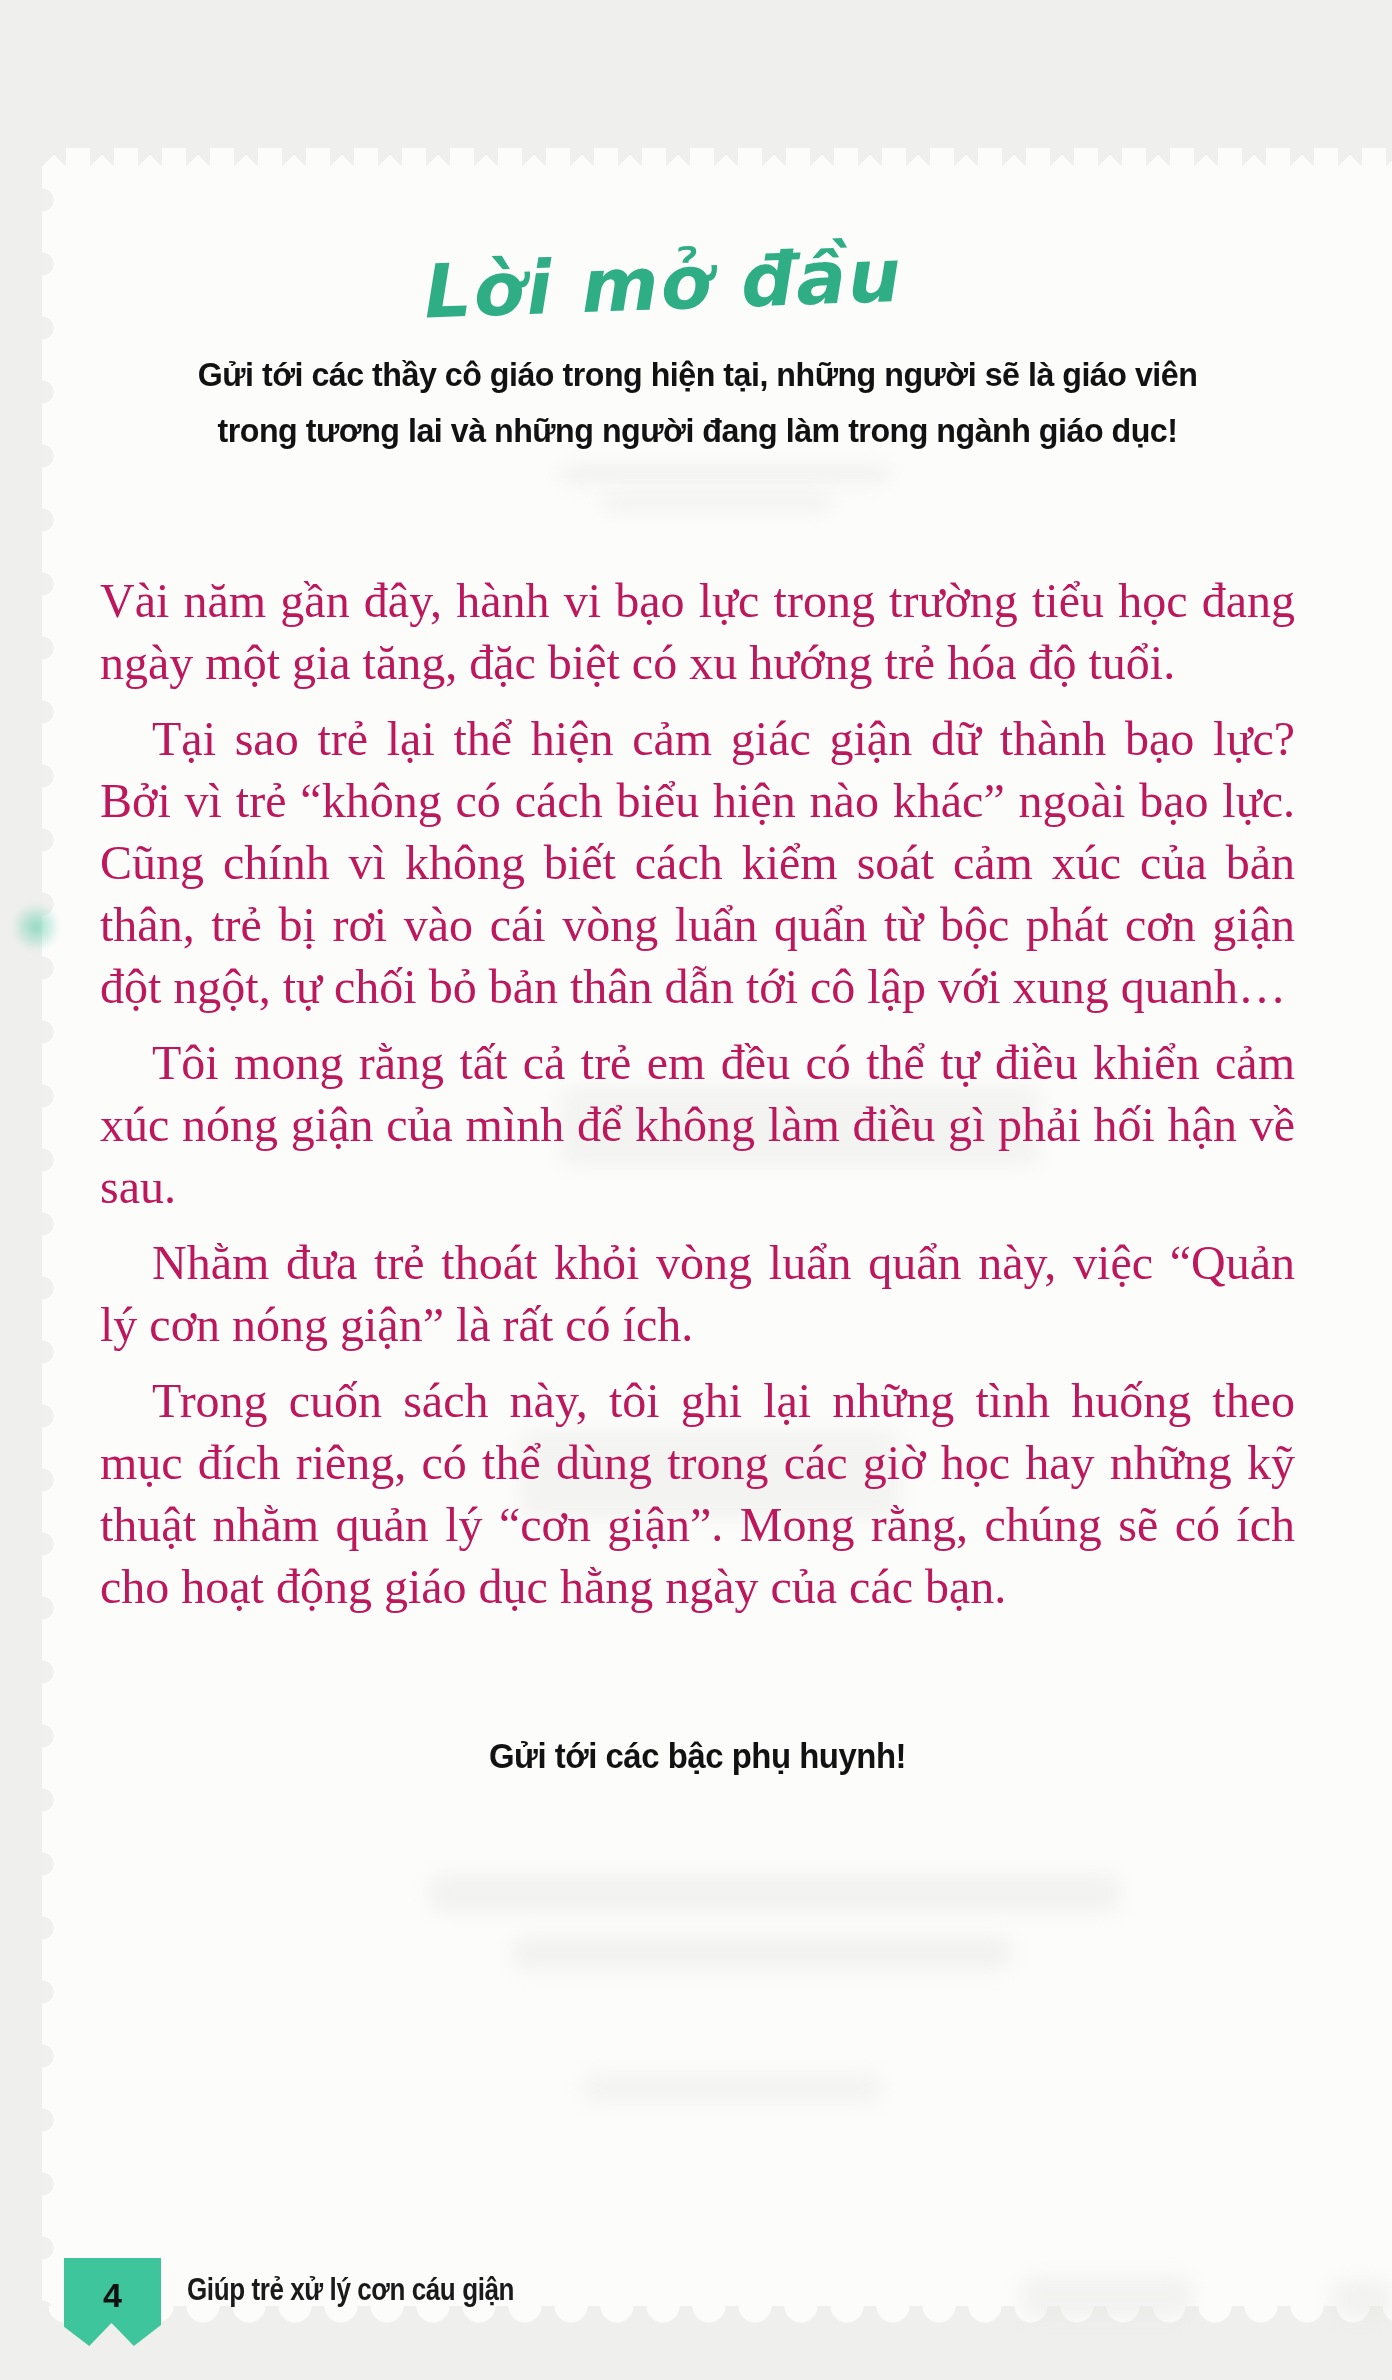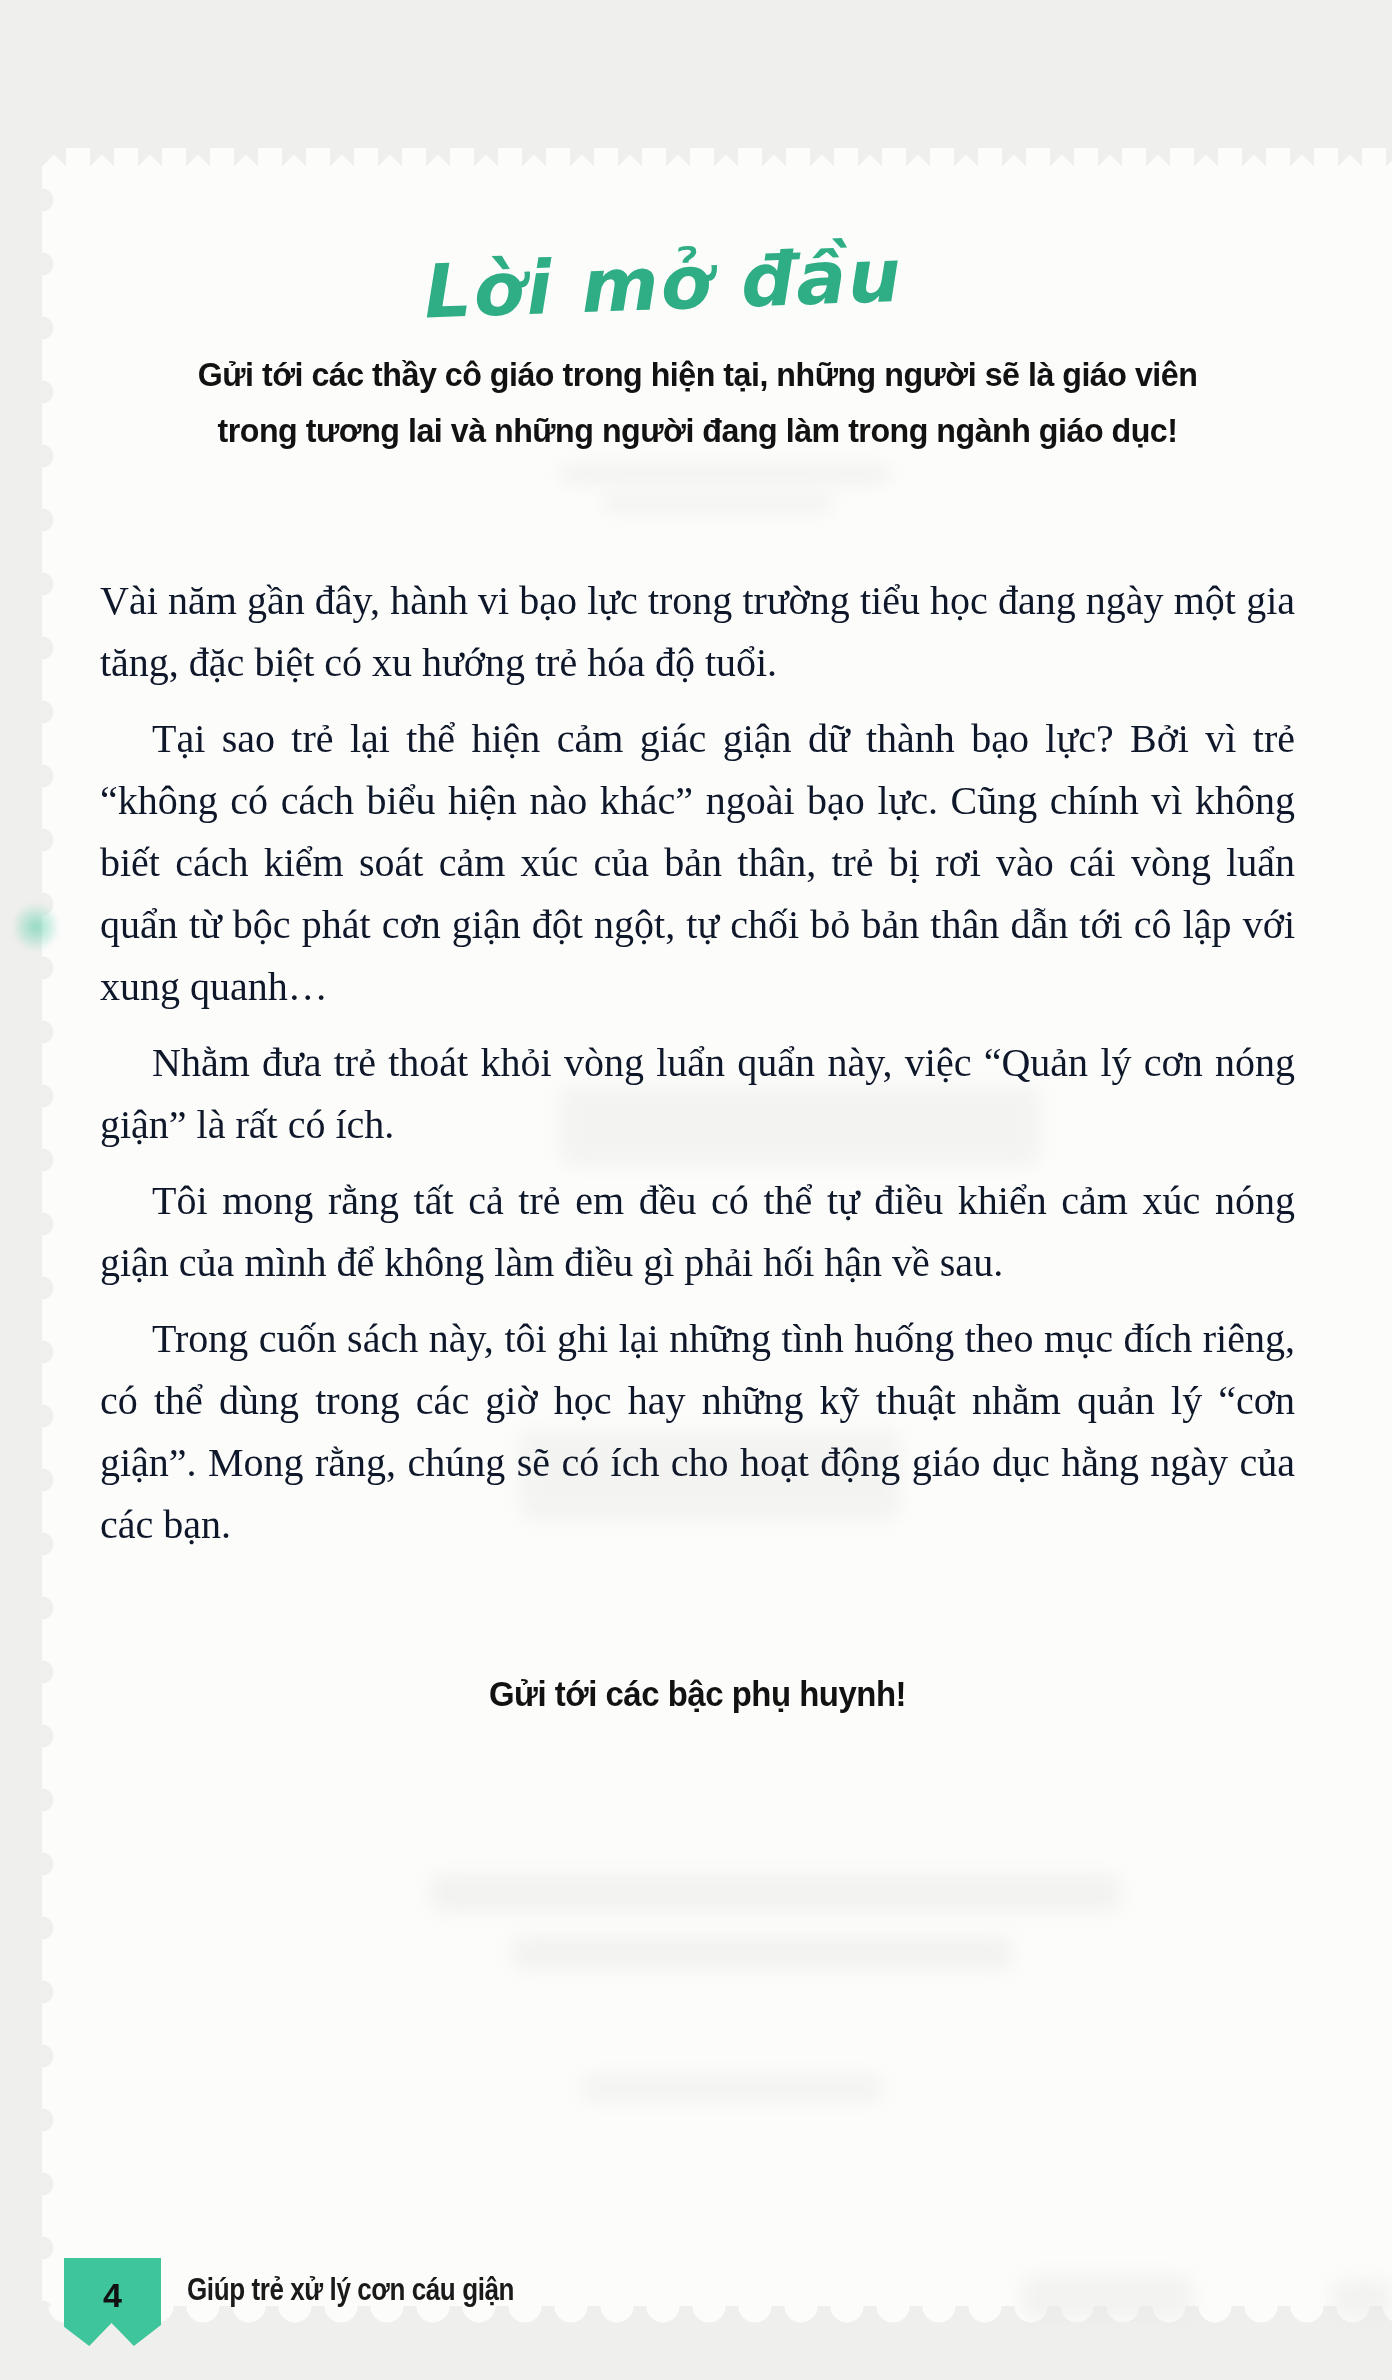--- a/index.html
+++ b/index.html
@@ -57,22 +57,22 @@
     font-size:33.5px;line-height:1.68;
     color:#121212;
     transform:scaleX(.96);
     letter-spacing:-.5px;
   }
   .bodycopy{margin-top:110px;}
   .bodycopy p{
     margin:14px 0 0 0;
     text-align:justify;
     text-indent:52px;
-    font-size:40px;line-height:62px;
-    color:#0f172a;
+    font-size:48px;line-height:62px;
+    color:#be185d;
   }
   .bodycopy p.noindent{text-indent:0;margin-top:0;}
   .section-heading{
     margin:118px 0 46px 0;
     text-align:center;
     font-family:"Liberation Sans",sans-serif;
     font-weight:700;
     font-size:35px;
     color:#121212;
     transform:scaleX(.94);
@@ -133,22 +133,22 @@
       <h1 class="chapter-title">Lời mở đầu</h1>
 
       <div class="dedication">
         <div>Gửi tới các thầy cô giáo trong hiện tại, những người sẽ là giáo viên</div>
         <div>trong tương lai và những người đang làm trong ngành giáo dục!</div>
       </div>
 
       <div class="bodycopy">
         <p class="noindent">Vài năm gần đây, hành vi bạo lực trong trường tiểu học đang ngày một gia tăng, đặc biệt có xu hướng trẻ hóa độ tuổi.</p>
         <p>Tại sao trẻ lại thể hiện cảm giác giận dữ thành bạo lực? Bởi vì trẻ “không có cách biểu hiện nào khác” ngoài bạo lực. Cũng chính vì không biết cách kiểm soát cảm xúc của bản thân, trẻ bị rơi vào cái vòng luẩn quẩn từ bộc phát cơn giận đột ngột, tự chối bỏ bản thân dẫn tới cô lập với xung quanh…</p>
+        <p>Tôi mong rằng tất cả trẻ em đều có thể tự điều khiển cảm xúc nóng giận của mình để không làm điều gì phải hối hận về sau.</p>
         <p>Nhằm đưa trẻ thoát khỏi vòng luẩn quẩn này, việc “Quản lý cơn nóng giận” là rất có ích.</p>
-        <p>Tôi mong rằng tất cả trẻ em đều có thể tự điều khiển cảm xúc nóng giận của mình để không làm điều gì phải hối hận về sau.</p>
         <p>Trong cuốn sách này, tôi ghi lại những tình huống theo mục đích riêng, có thể dùng trong các giờ học hay những kỹ thuật nhằm quản lý “cơn giận”. Mong rằng, chúng sẽ có ích cho hoạt động giáo dục hằng ngày của các bạn.</p>
 
         <h2 class="section-heading">Gửi tới các bậc phụ huynh!</h2>
 
       </div>
 
     </div>
   </div>
 
   <div class="smudge-teal"></div>

